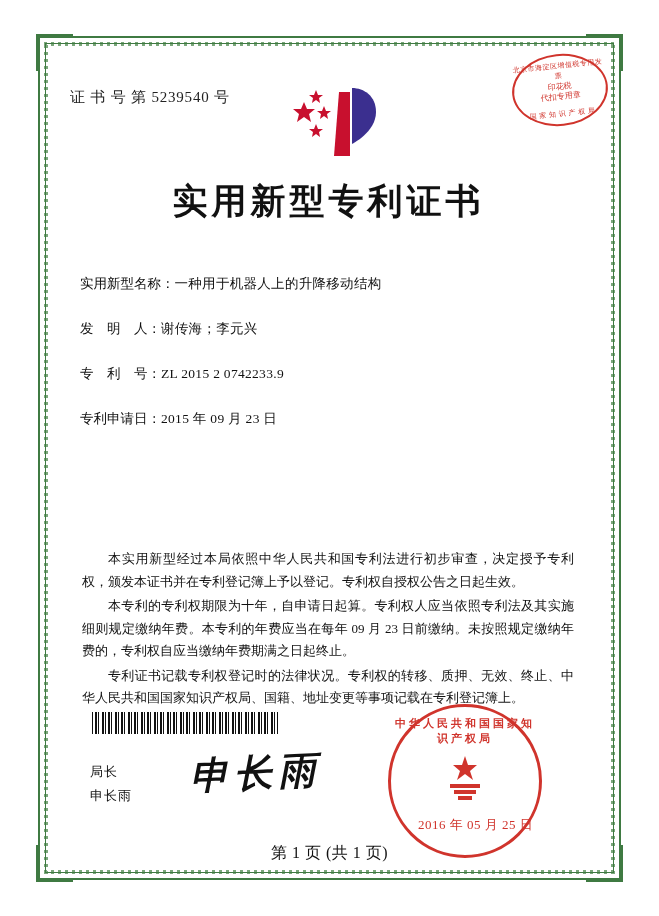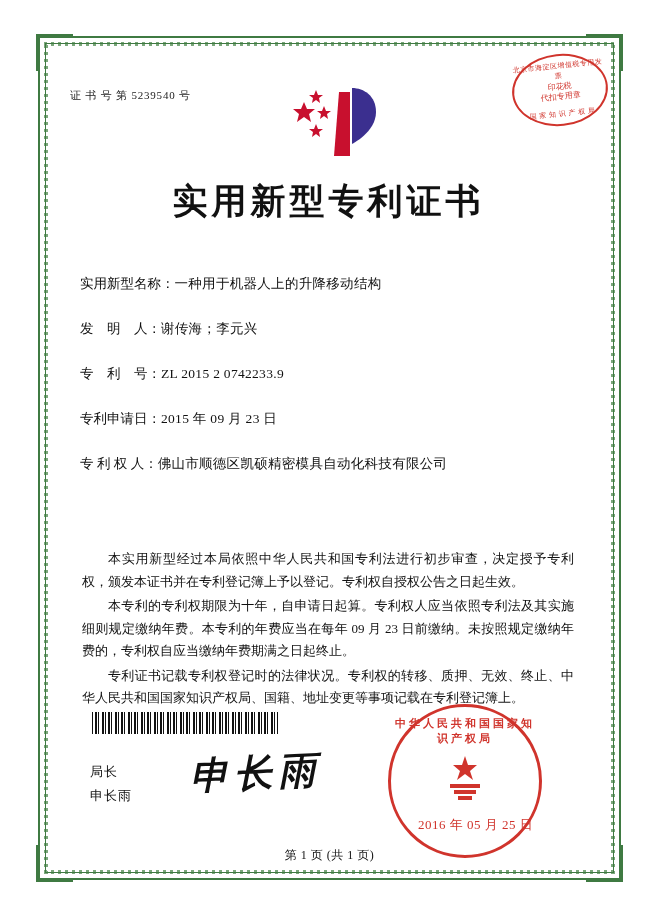--- a/index.html
+++ b/index.html
@@ -65,21 +65,21 @@
   .corner.tl { left: 36px; top: 34px; border-right: none; border-bottom: none; }
   .corner.tr { right: 36px; top: 34px; border-left: none; border-bottom: none; }
   .corner.bl { left: 36px; bottom: 34px; border-right: none; border-top: none; }
   .corner.br { right: 36px; bottom: 34px; border-left: none; border-top: none; }
 
   
   .cert-number {
     position: absolute;
     left: 70px;
     top: 88px;
-    font-size: 11px;
+    font-size: 15px;
     letter-spacing: .8px;
     color: #222;
   }
 
   .logo {
     position: absolute;
     left: 290px;
     top: 84px;
     width: 92px;
     height: 78px;
@@ -251,21 +251,21 @@
     letter-spacing: .5px;
   }
 
   
   .page-footer {
     position: absolute;
     left: 0;
     bottom: 52px;
     width: 659px;
     text-align: center;
-    font-size: 12px;
+    font-size: 16px;
     color: #111;
     letter-spacing: .5px;
   }
 </style>
 </head>
 <body>
 
 <div class="page">
 
   <div class="border-outer"></div>
@@ -303,23 +303,20 @@
     </div>
     <div class="field-row">
       <span class="field-label">发　明　人：</span><span class="field-value">谢传海；李元兴</span>
     </div>
     <div class="field-row">
       <span class="field-label">专　利　号：</span><span class="field-value">ZL 2015 2 0742233.9</span>
     </div>
     <div class="field-row">
       <span class="field-label">专利申请日：</span><span class="field-value">2015 年 09 月 23 日</span>
     </div>
-    <div class="field-row">
-      <span class="field-label">专 利 权 人：</span><span class="field-value">佛山市顺德区凯硕精密模具自动化科技有限公司</span>
-    </div>
   </div>
 
   <div class="body-text">
     <p>本实用新型经过本局依照中华人民共和国专利法进行初步审查，决定授予专利权，颁发本证书并在专利登记簿上予以登记。专利权自授权公告之日起生效。</p>
     <p>本专利的专利权期限为十年，自申请日起算。专利权人应当依照专利法及其实施细则规定缴纳年费。本专利的年费应当在每年 09 月 23 日前缴纳。未按照规定缴纳年费的，专利权自应当缴纳年费期满之日起终止。</p>
     <p>专利证书记载专利权登记时的法律状况。专利权的转移、质押、无效、终止、中华人民共和国国家知识产权局、国籍、地址变更等事项记载在专利登记簿上。</p>
   </div>
 
   <div class="barcode"></div>
 

